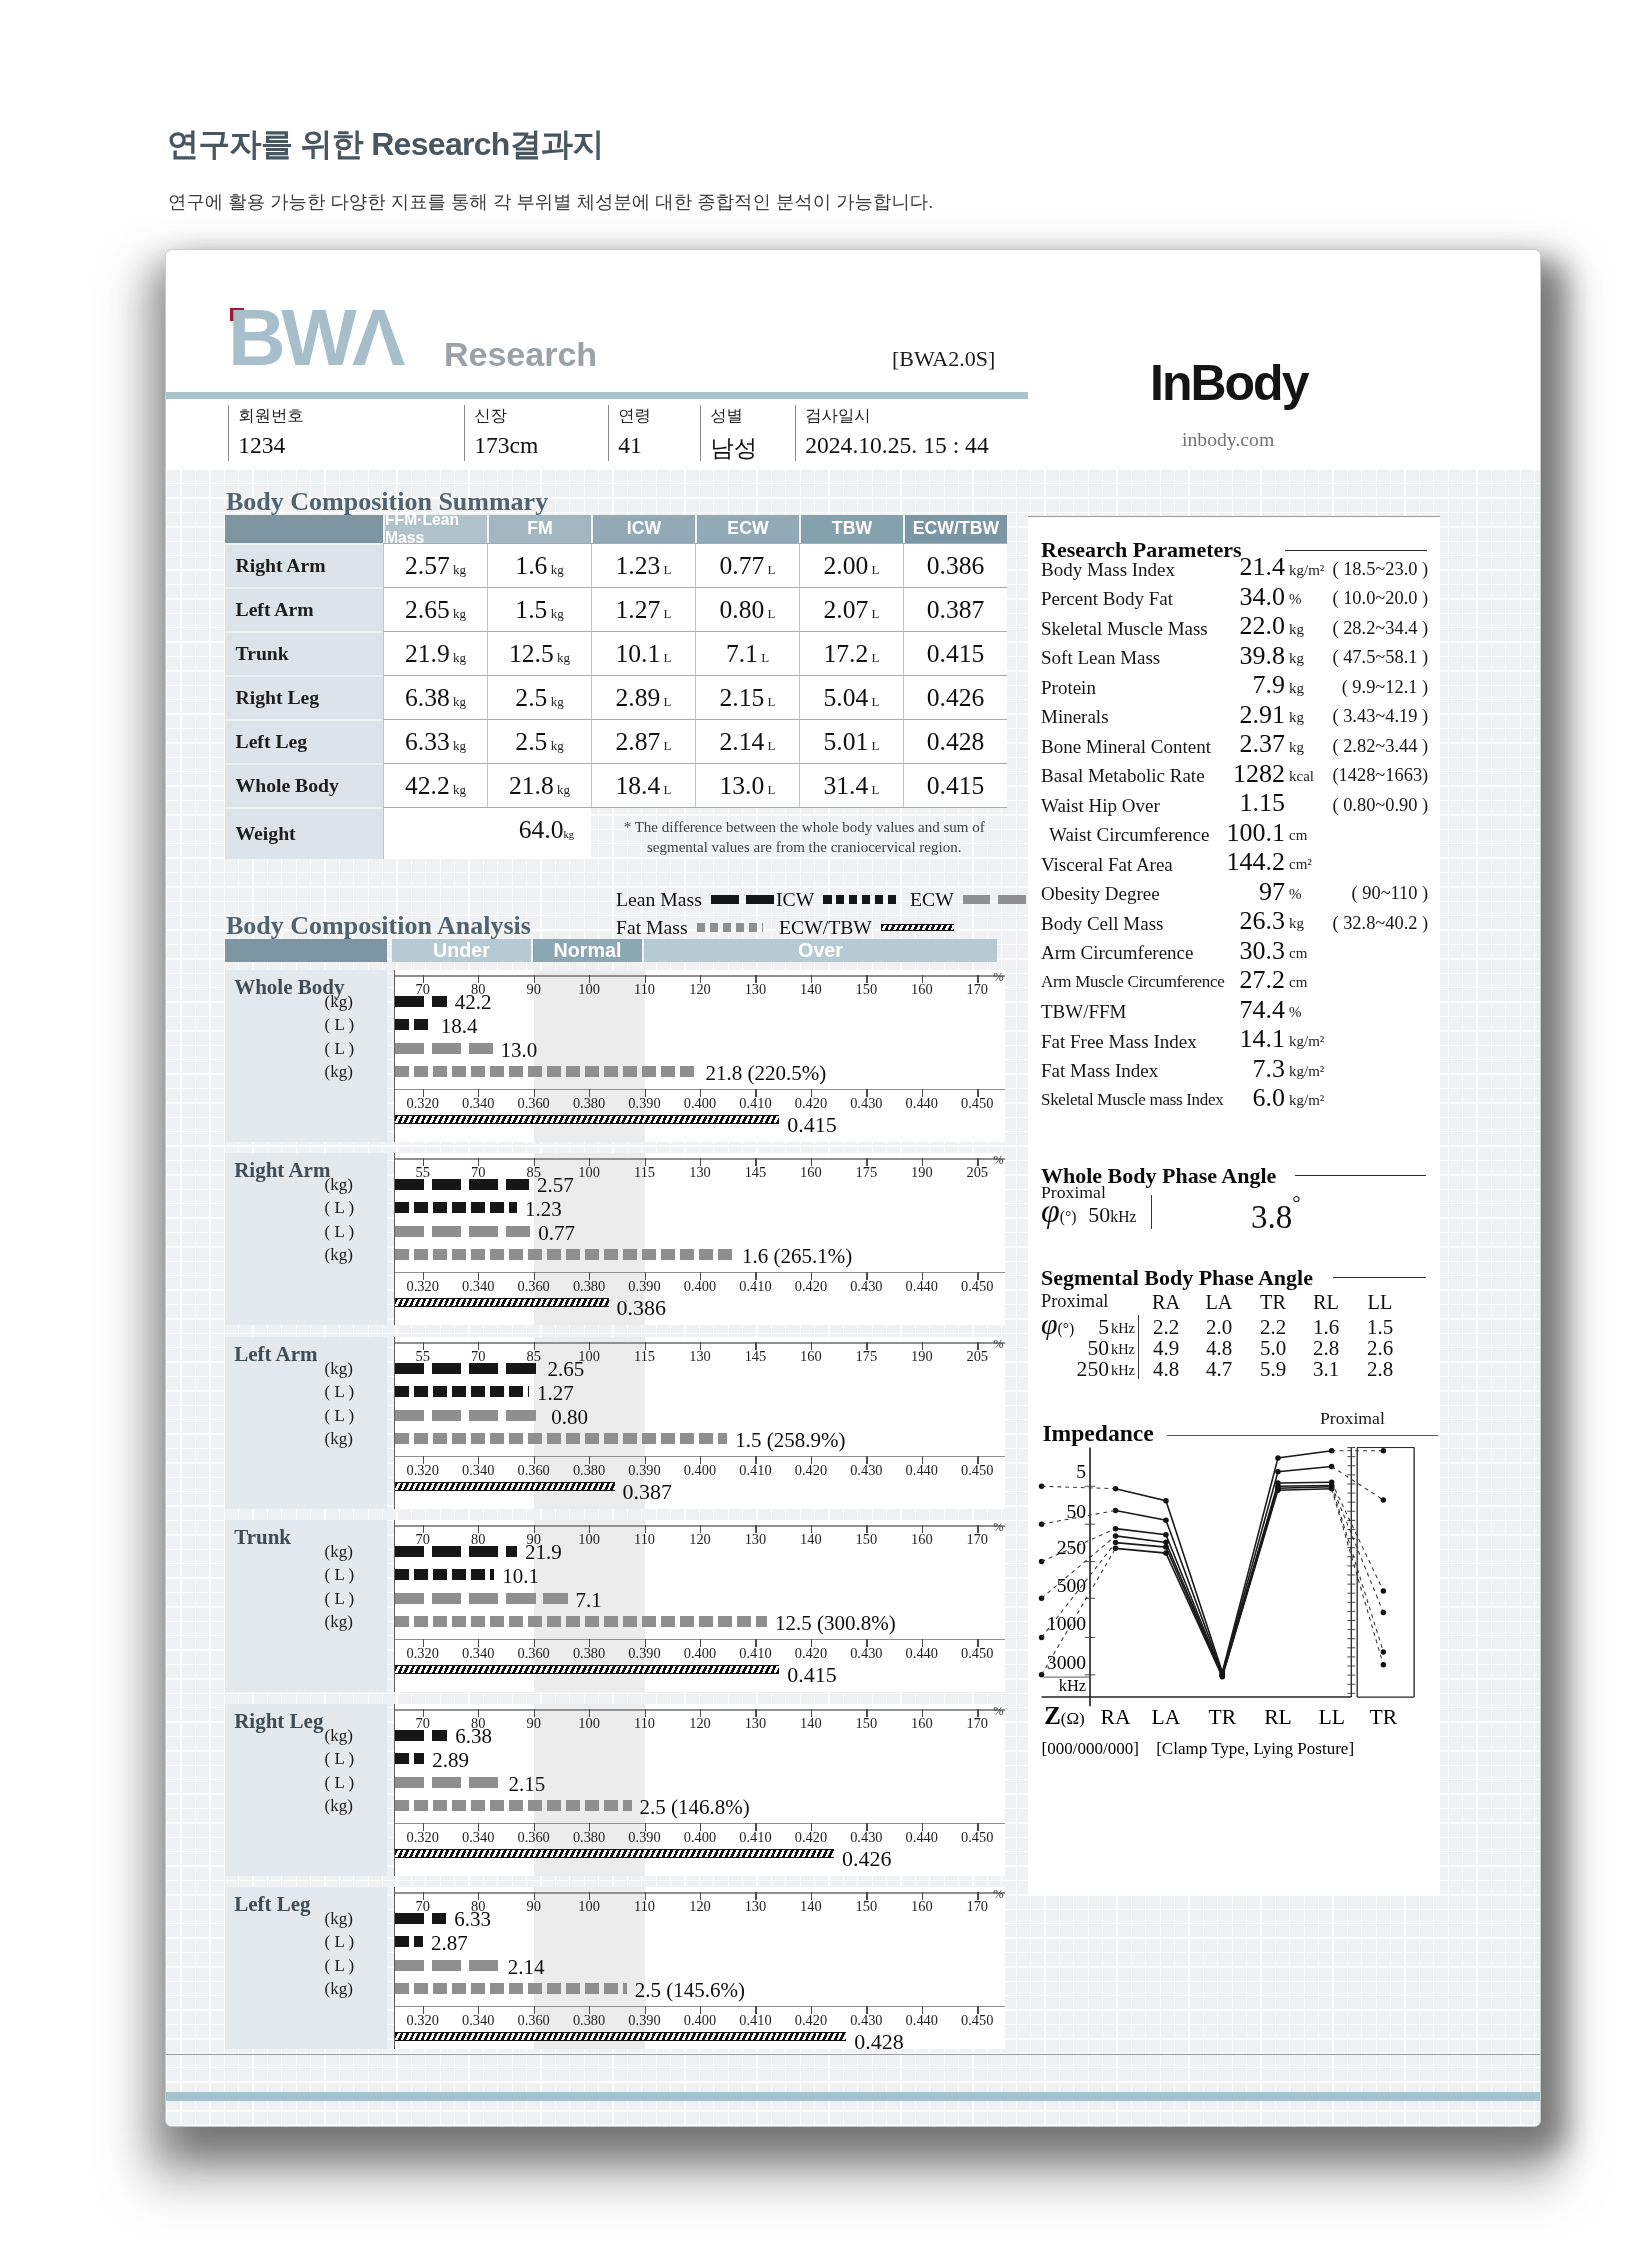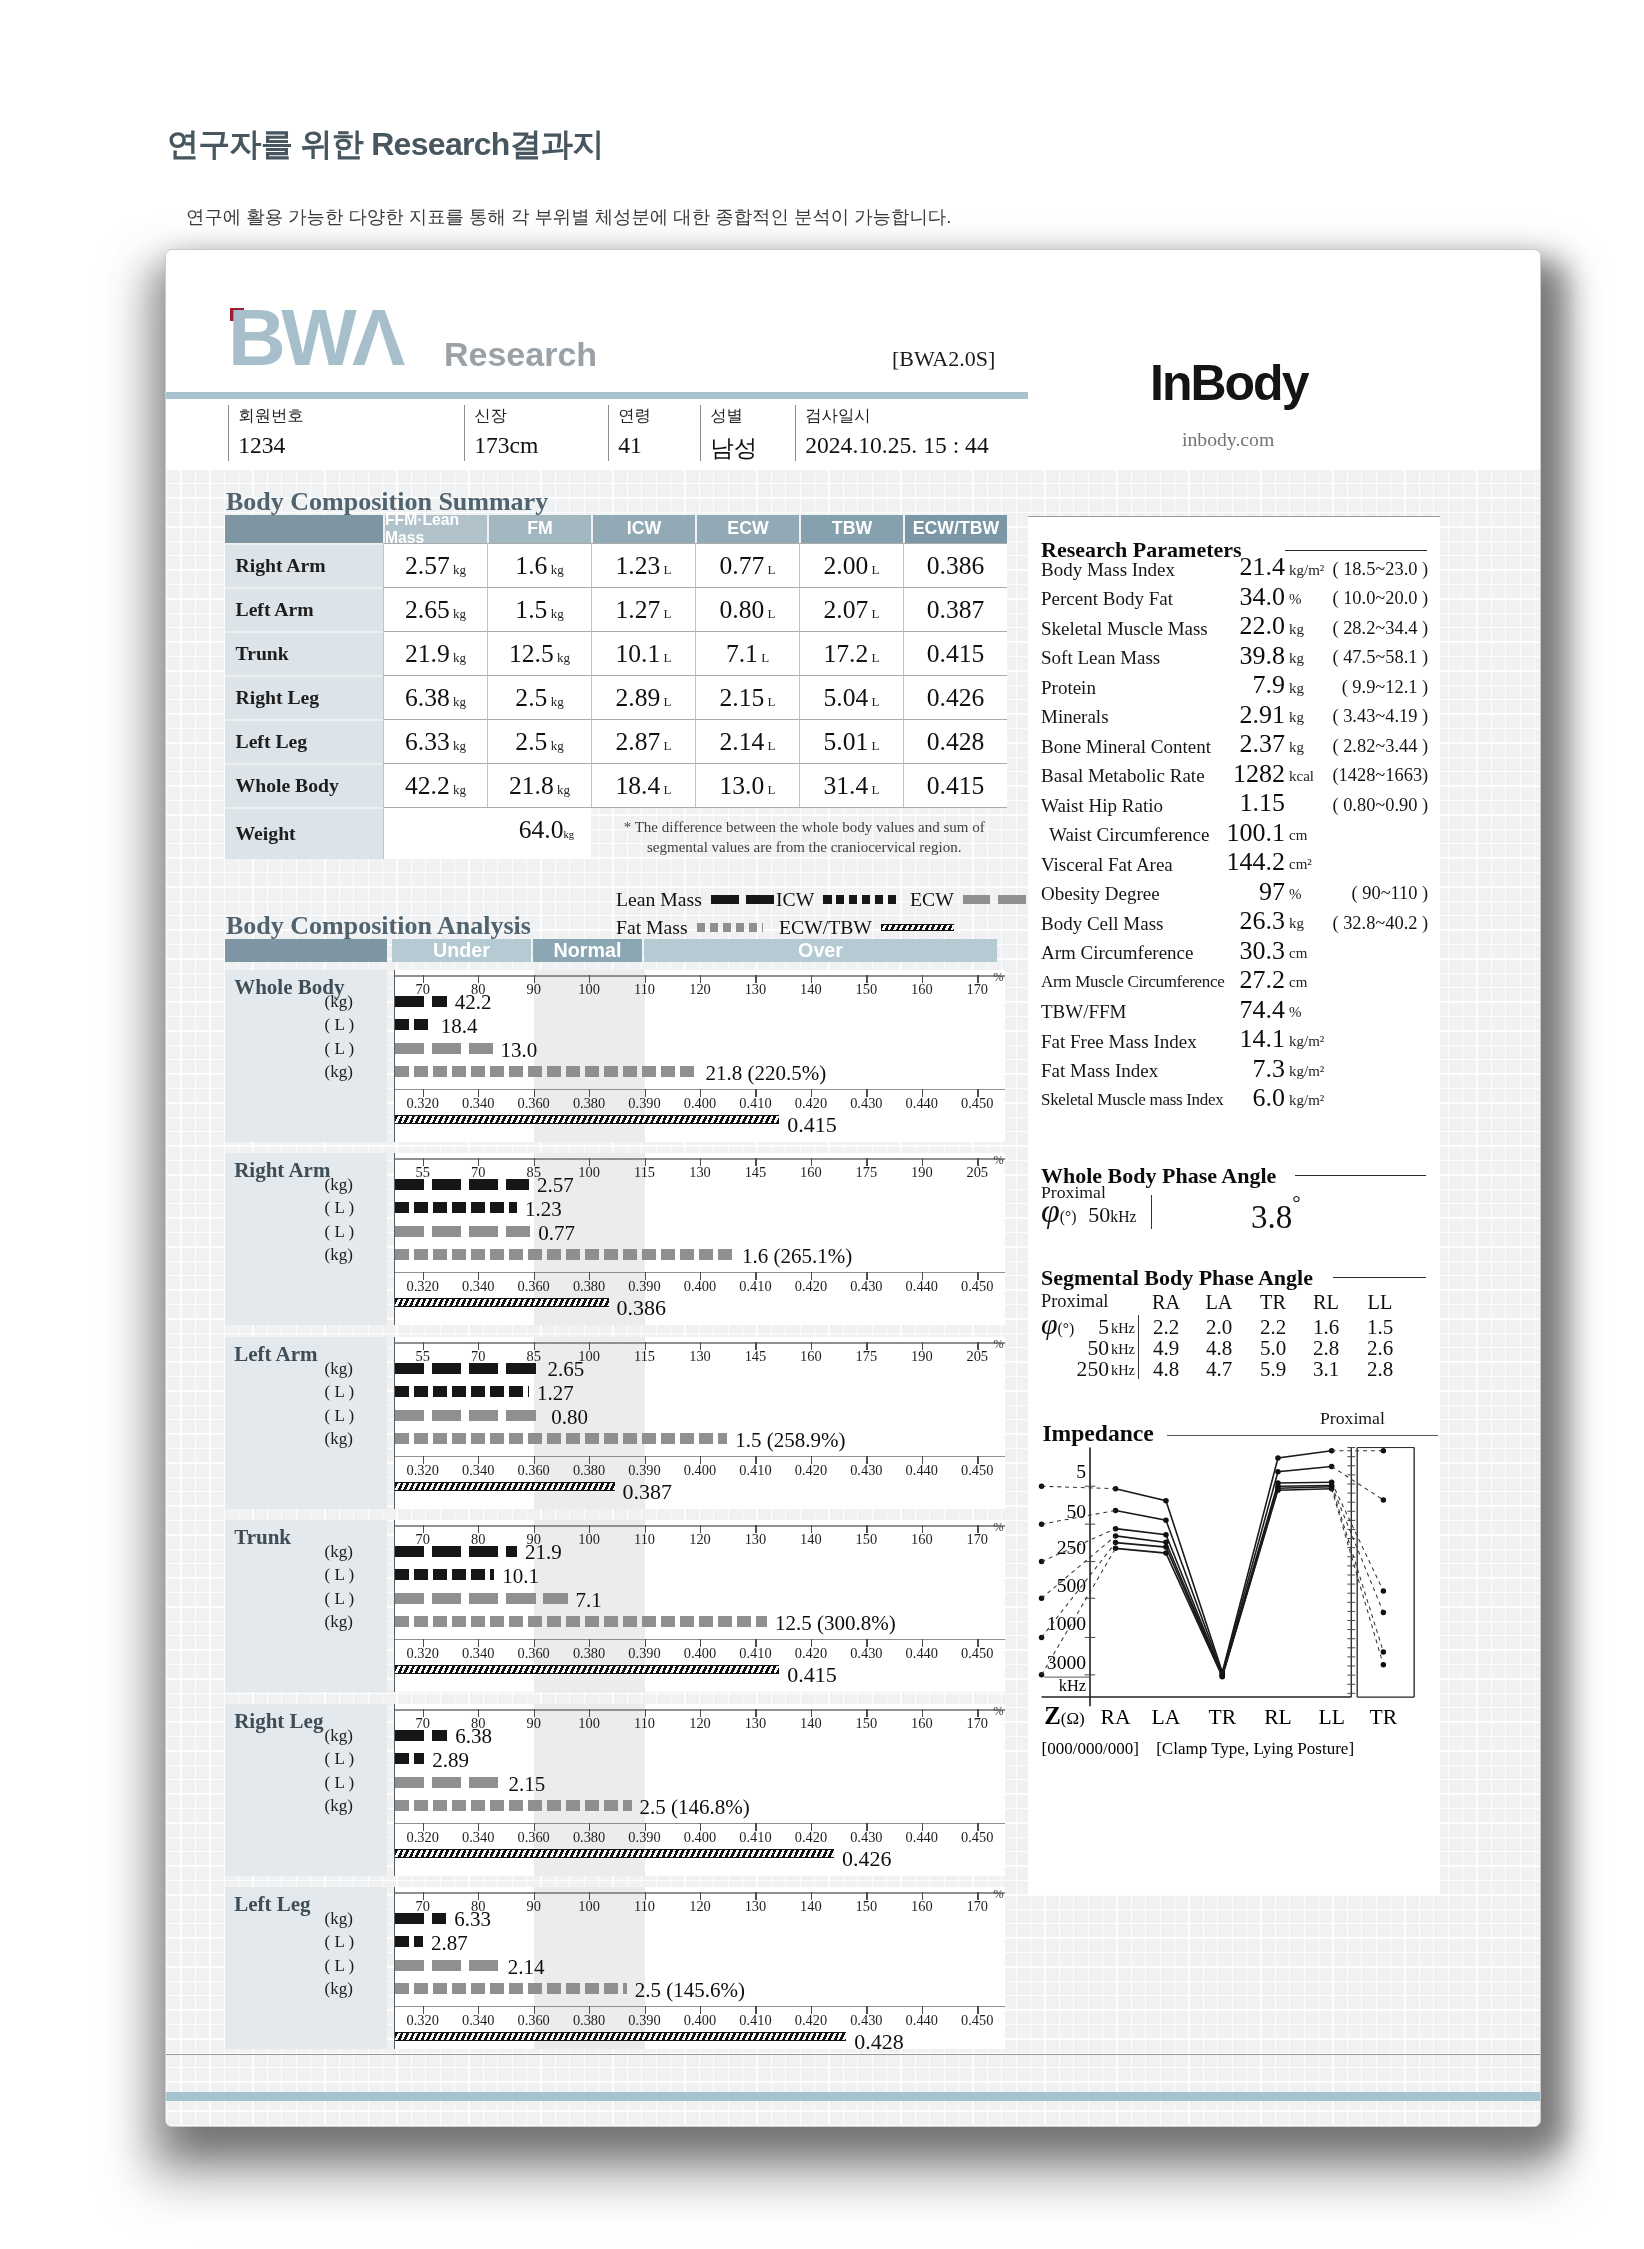--- a/index.html
+++ b/index.html
@@ -7,22 +7,22 @@
     width:1644px;height:2250px;position:relative;background:#ffffff;
     font-family:"Liberation Serif","DejaVu Serif",serif;color:#111;
     -webkit-font-smoothing:antialiased;
   }
   [data-interactable]{box-sizing:border-box;}
   .abs{position:absolute;box-sizing:border-box;}
 
   
   .page-title{left:167px;top:123px;font-family:"Liberation Sans","DejaVu Sans",sans-serif;
     font-weight:bold;font-size:32px;color:#47565f;letter-spacing:-0.7px;}
-  .page-subtitle{left:168px;top:204px;font-family:"Liberation Sans","DejaVu Sans",sans-serif;
-    font-size:18.4px;color:#3b3b3b;margin-left:18px;}
+  .page-subtitle{left:168px;top:189px;font-family:"Liberation Sans","DejaVu Sans",sans-serif;
+    font-size:18.4px;color:#3b3b3b;}
 
   
   .paper{left:165px;top:249px;width:1376px;height:1878px;background:#f0f1f2;
     background-image:
       repeating-linear-gradient(0deg,rgba(255,255,255,.85) 0 1.3px,transparent 1.3px 14.4px),
       repeating-linear-gradient(90deg,rgba(255,255,255,.85) 0 1.3px,transparent 1.3px 14.4px);
     border:0.7px solid #c9cccd;border-radius:6.6px;
     box-shadow:19.7px 18.4px 31px 3.9px rgba(110,110,110,.85),-5.2px 22px 36px 6.6px rgba(125,125,125,.55),0 39px 46px 19.7px rgba(140,140,140,.5);
   }
   .header-band{left:0;top:0;width:100%;height:219px;background:#fff;border-radius:6.6px 6.6px 0 0;}
@@ -760,21 +760,21 @@
         <div class="rp-unit" data-interactable="false" style="left: 261px; top: 192px;">kg</div>
         <div class="rp-range" data-interactable="false" style="top: 189px;">( 3.43~4.19 )</div>
         <div class="rp-lab" data-interactable="false" style="left: 13px; top: 219px;">Bone Mineral Content</div>
         <div class="rp-val" data-interactable="false" style="left: 159px; top: 212px; width: 98px;">2.37</div>
         <div class="rp-unit" data-interactable="false" style="left: 261px; top: 222px;">kg</div>
         <div class="rp-range" data-interactable="false" style="top: 219px;">( 2.82~3.44 )</div>
         <div class="rp-lab" data-interactable="false" style="left: 13px; top: 248px;">Basal Metabolic Rate</div>
         <div class="rp-val" data-interactable="false" style="left: 159px; top: 242px; width: 98px;">1282</div>
         <div class="rp-unit" data-interactable="false" style="left: 261px; top: 251px;">kcal</div>
         <div class="rp-range" data-interactable="false" style="top: 248px;">(1428~1663)</div>
-        <div class="rp-lab" data-interactable="false" style="left: 13px; top: 278px;">Waist Hip Ratio</div>
+        <div class="rp-lab" data-interactable="false" style="left: 13px; top: 278px;">Waist Hip Over</div>
         <div class="rp-val" data-interactable="false" style="left: 159px; top: 271px; width: 98px;">1.15</div>
         <div class="rp-range" data-interactable="false" style="top: 278px;">( 0.80~0.90 )</div>
         <div class="rp-lab" data-interactable="false" style="left: 13px; top: 307px; margin-left: 8px;">Waist Circumference</div>
         <div class="rp-val" data-interactable="false" style="left: 159px; top: 301px; width: 98px;">100.1</div>
         <div class="rp-unit" data-interactable="false" style="left: 261px; top: 310px;">cm</div>
         <div class="rp-lab" data-interactable="false" style="left: 13px; top: 337px;">Visceral Fat Area</div>
         <div class="rp-val" data-interactable="false" style="left: 159px; top: 330px; width: 98px;">144.2</div>
         <div class="rp-unit" data-interactable="false" style="left: 261px; top: 339px;">cm²</div>
         <div class="rp-lab" data-interactable="false" style="left: 13px; top: 366px;">Obesity Degree</div>
         <div class="rp-val" data-interactable="false" style="left: 159px; top: 360px; width: 98px;">97</div>

